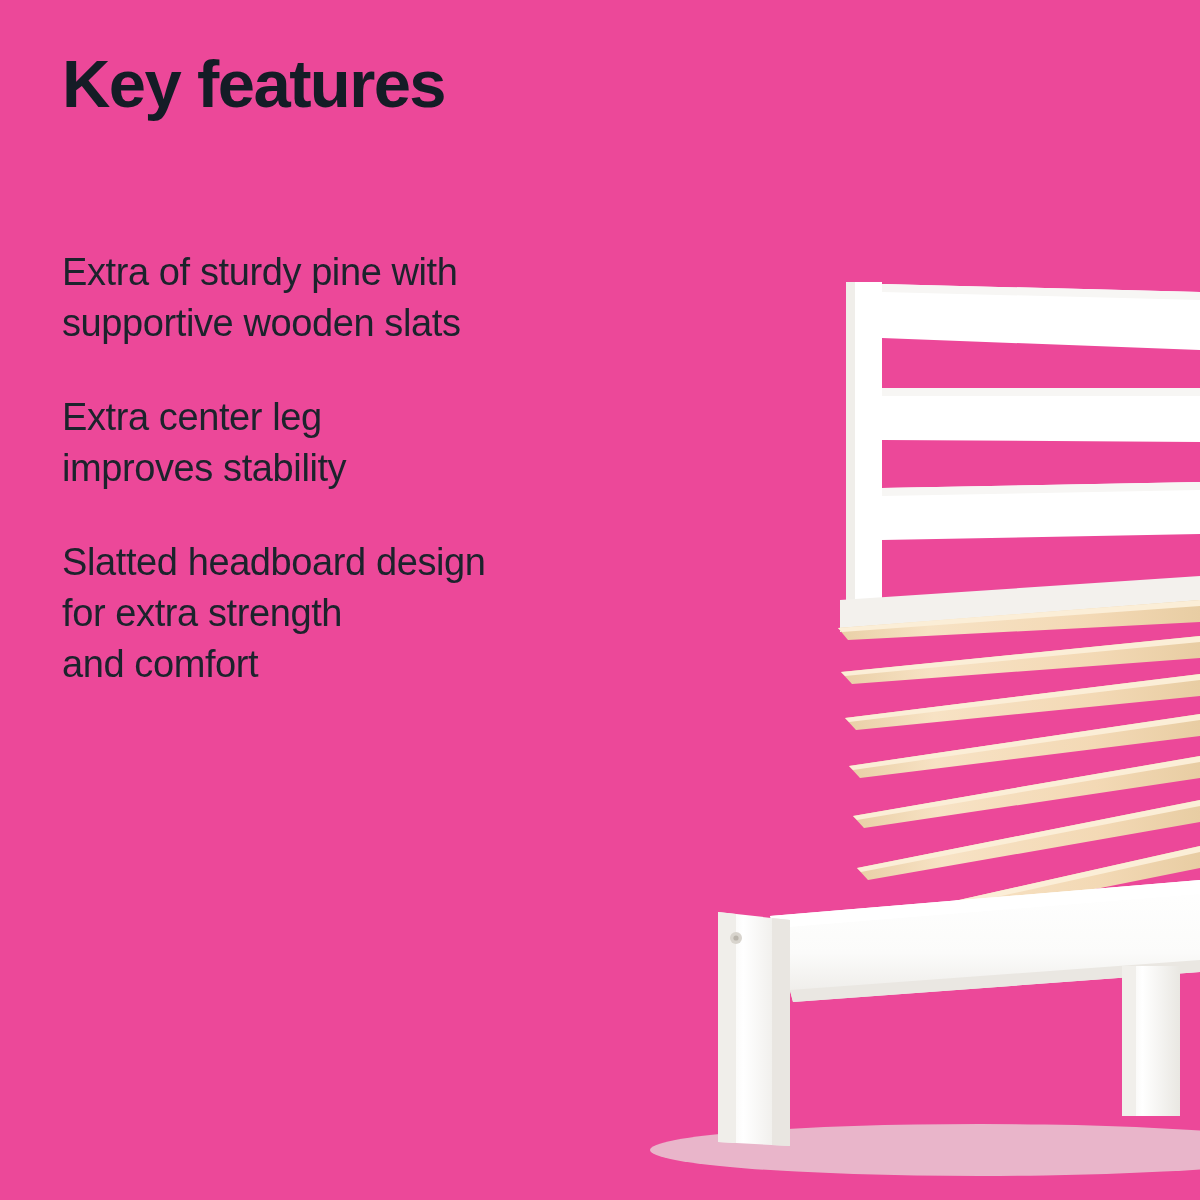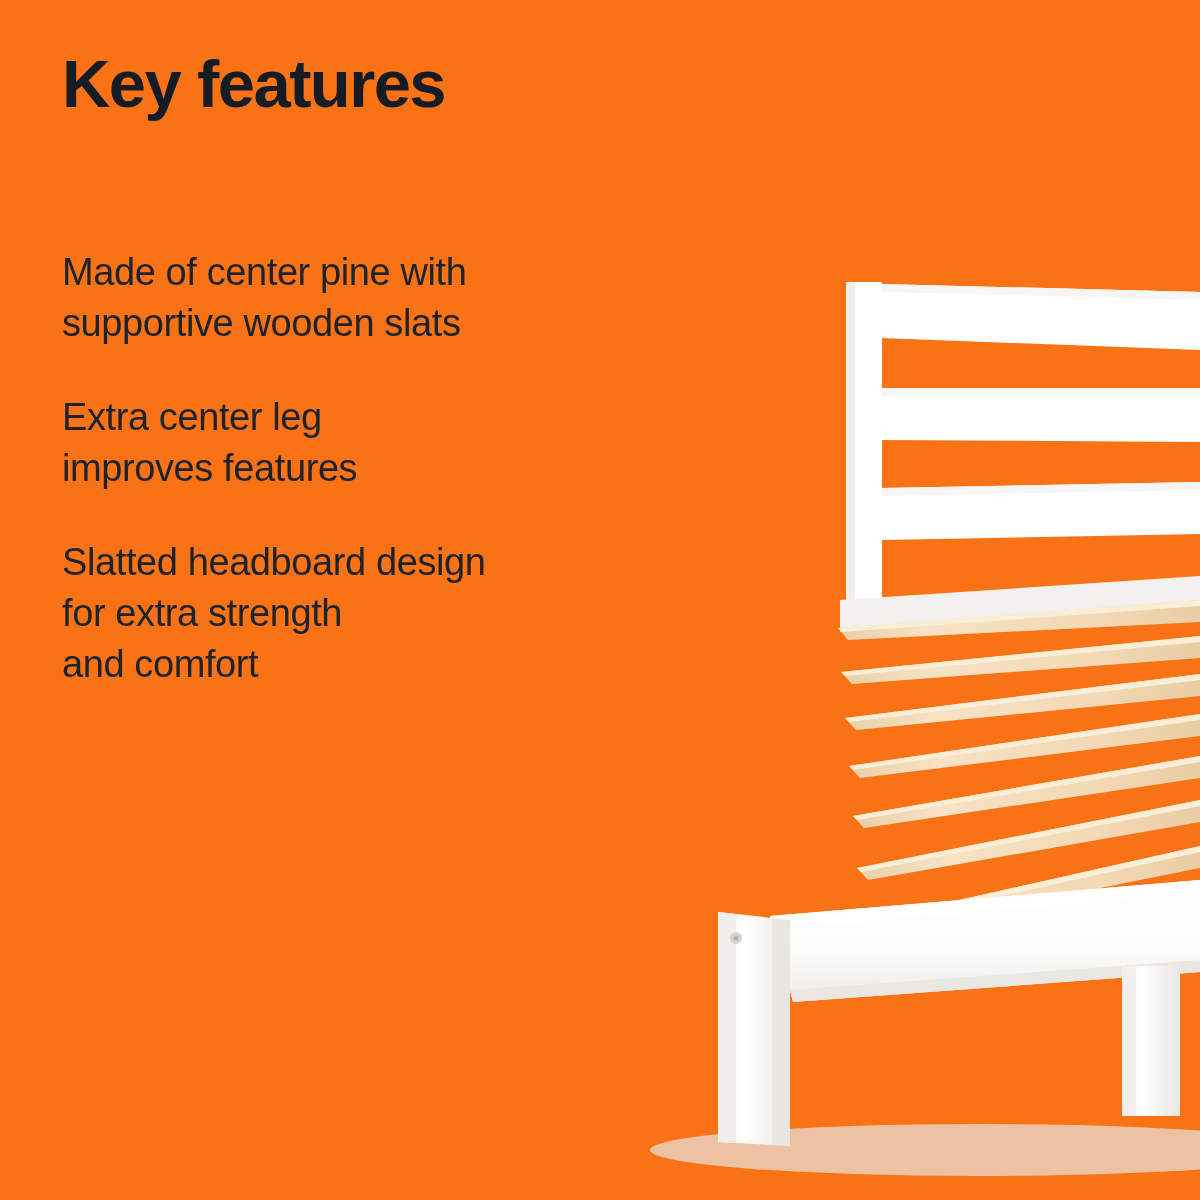--- a/index.html
+++ b/index.html
@@ -10,21 +10,21 @@
     width: 1200px;
     height: 1200px;
     background: #f4f2ef;
     font-family: "Liberation Sans", sans-serif;
     overflow: hidden;
   }
   .page {
     position: relative;
     width: 1200px;
     height: 1200px;
-    background: #f97316;
+    background: #ec4899;
     overflow: hidden;
   }
 
   
   .content {
     position: absolute;
     left: 62px;
     top: 48px;
     width: 620px;
     z-index: 5;
@@ -149,23 +149,23 @@
       <polygon points="718,912 736,914 736,1143 718,1142" fill="#f0eeea"></polygon>
       <polygon points="772,918 790,920 790,1146 772,1145" fill="#e9e6e1"></polygon>
       <circle cx="736" cy="938" r="6" fill="#d8d4cd"></circle>
       <circle cx="736" cy="938" r="2.6" fill="#b9b4ab"></circle>
     </g>
   </svg>
 
   <div class="content">
     <h1 class="headline">Key features</h1>
     <div class="features">
-      <p class="feature">Made of center pine with
+      <p class="feature">Extra of sturdy pine with
 supportive wooden slats</p>
       <p class="feature">Extra center leg
-improves features</p>
+improves stability</p>
       <p class="feature">Slatted headboard design
 for extra strength
 and comfort</p>
     </div>
   </div>
 
 </div>
 
 </body></html>

